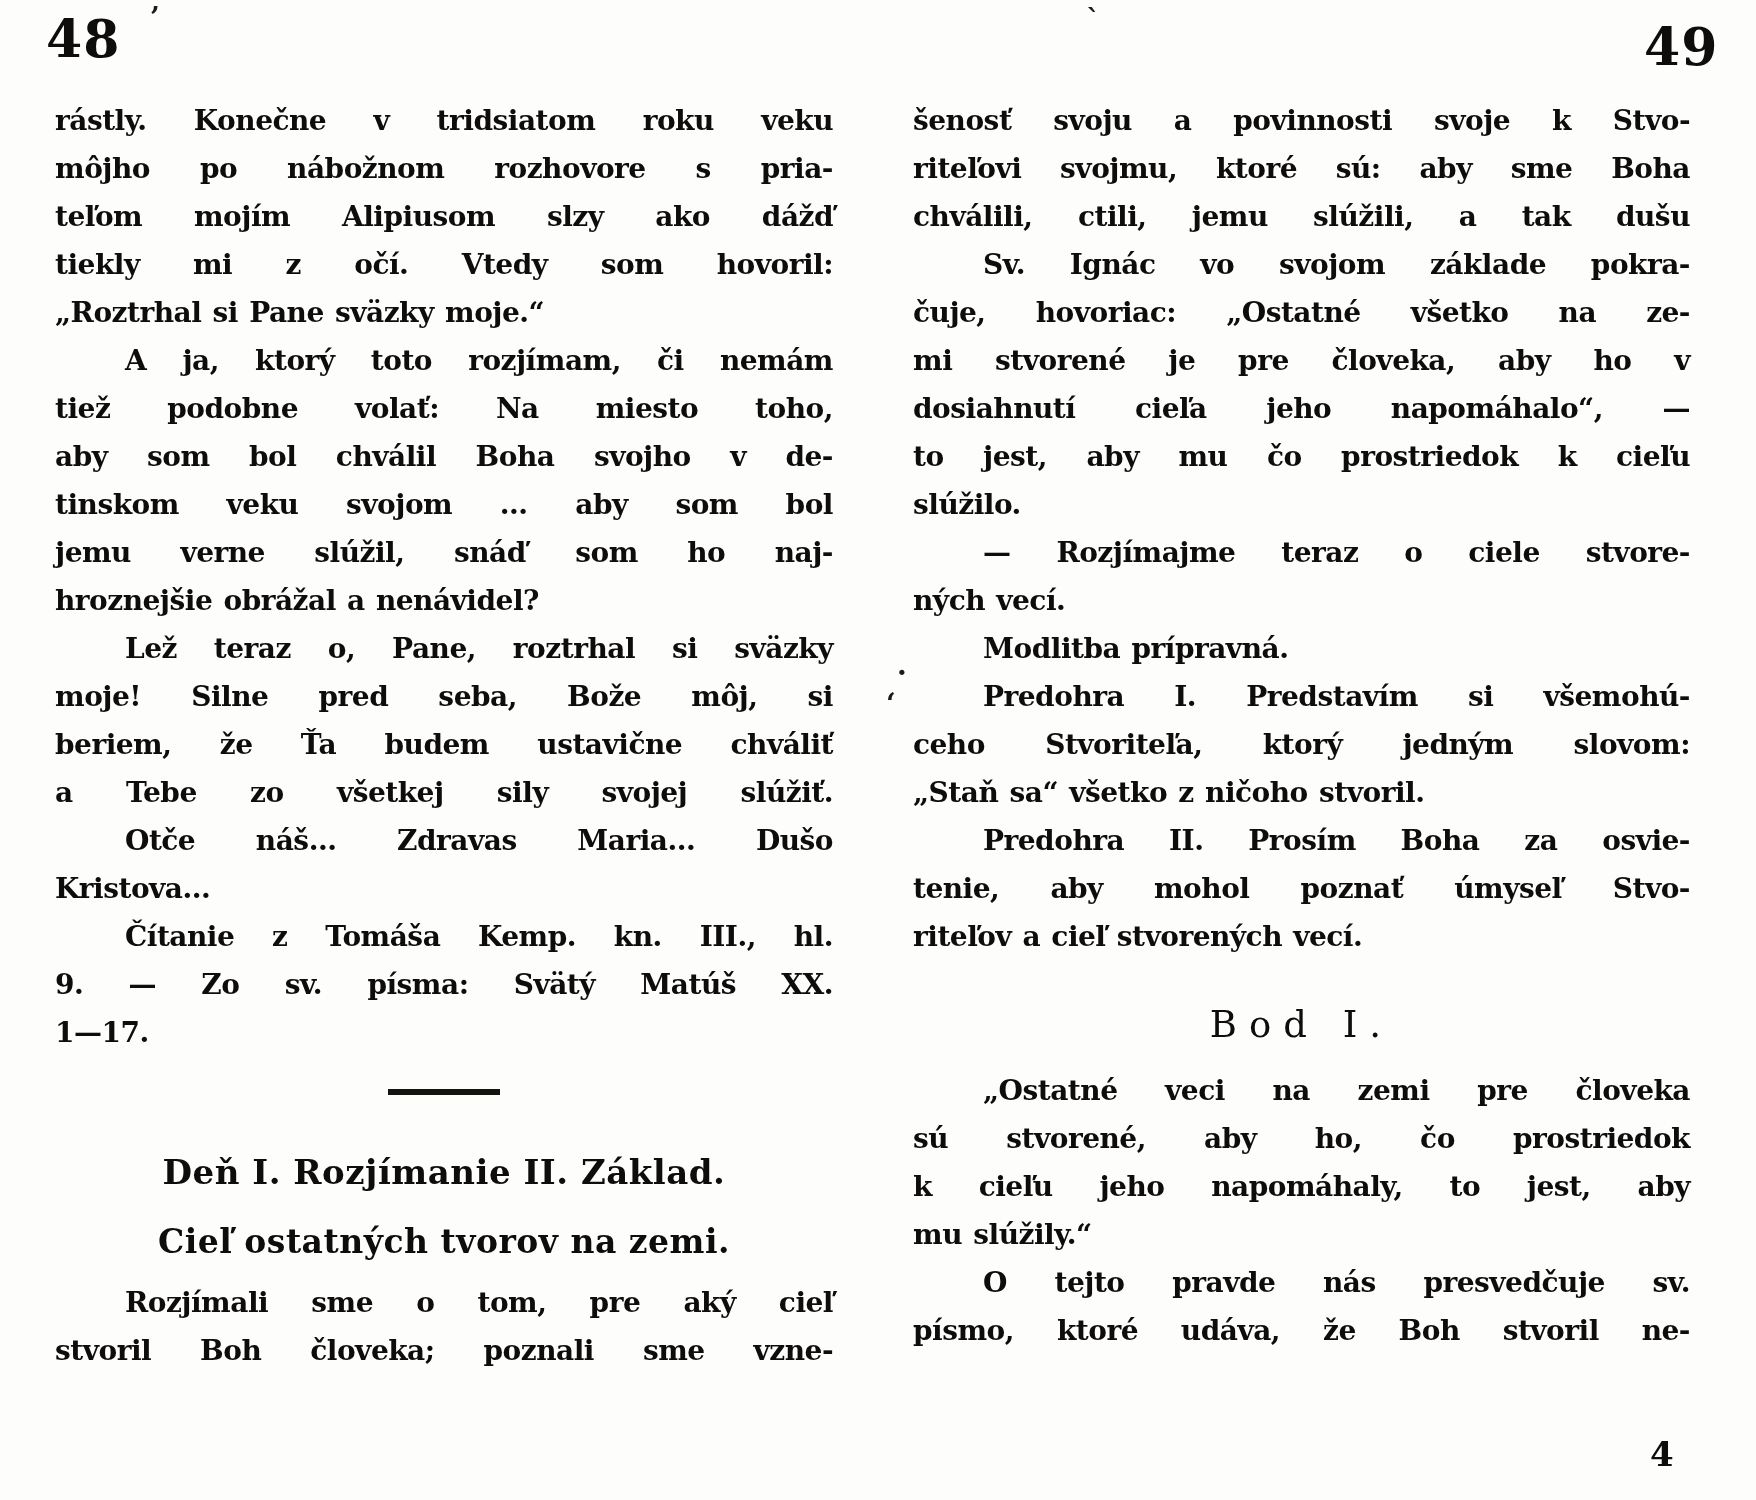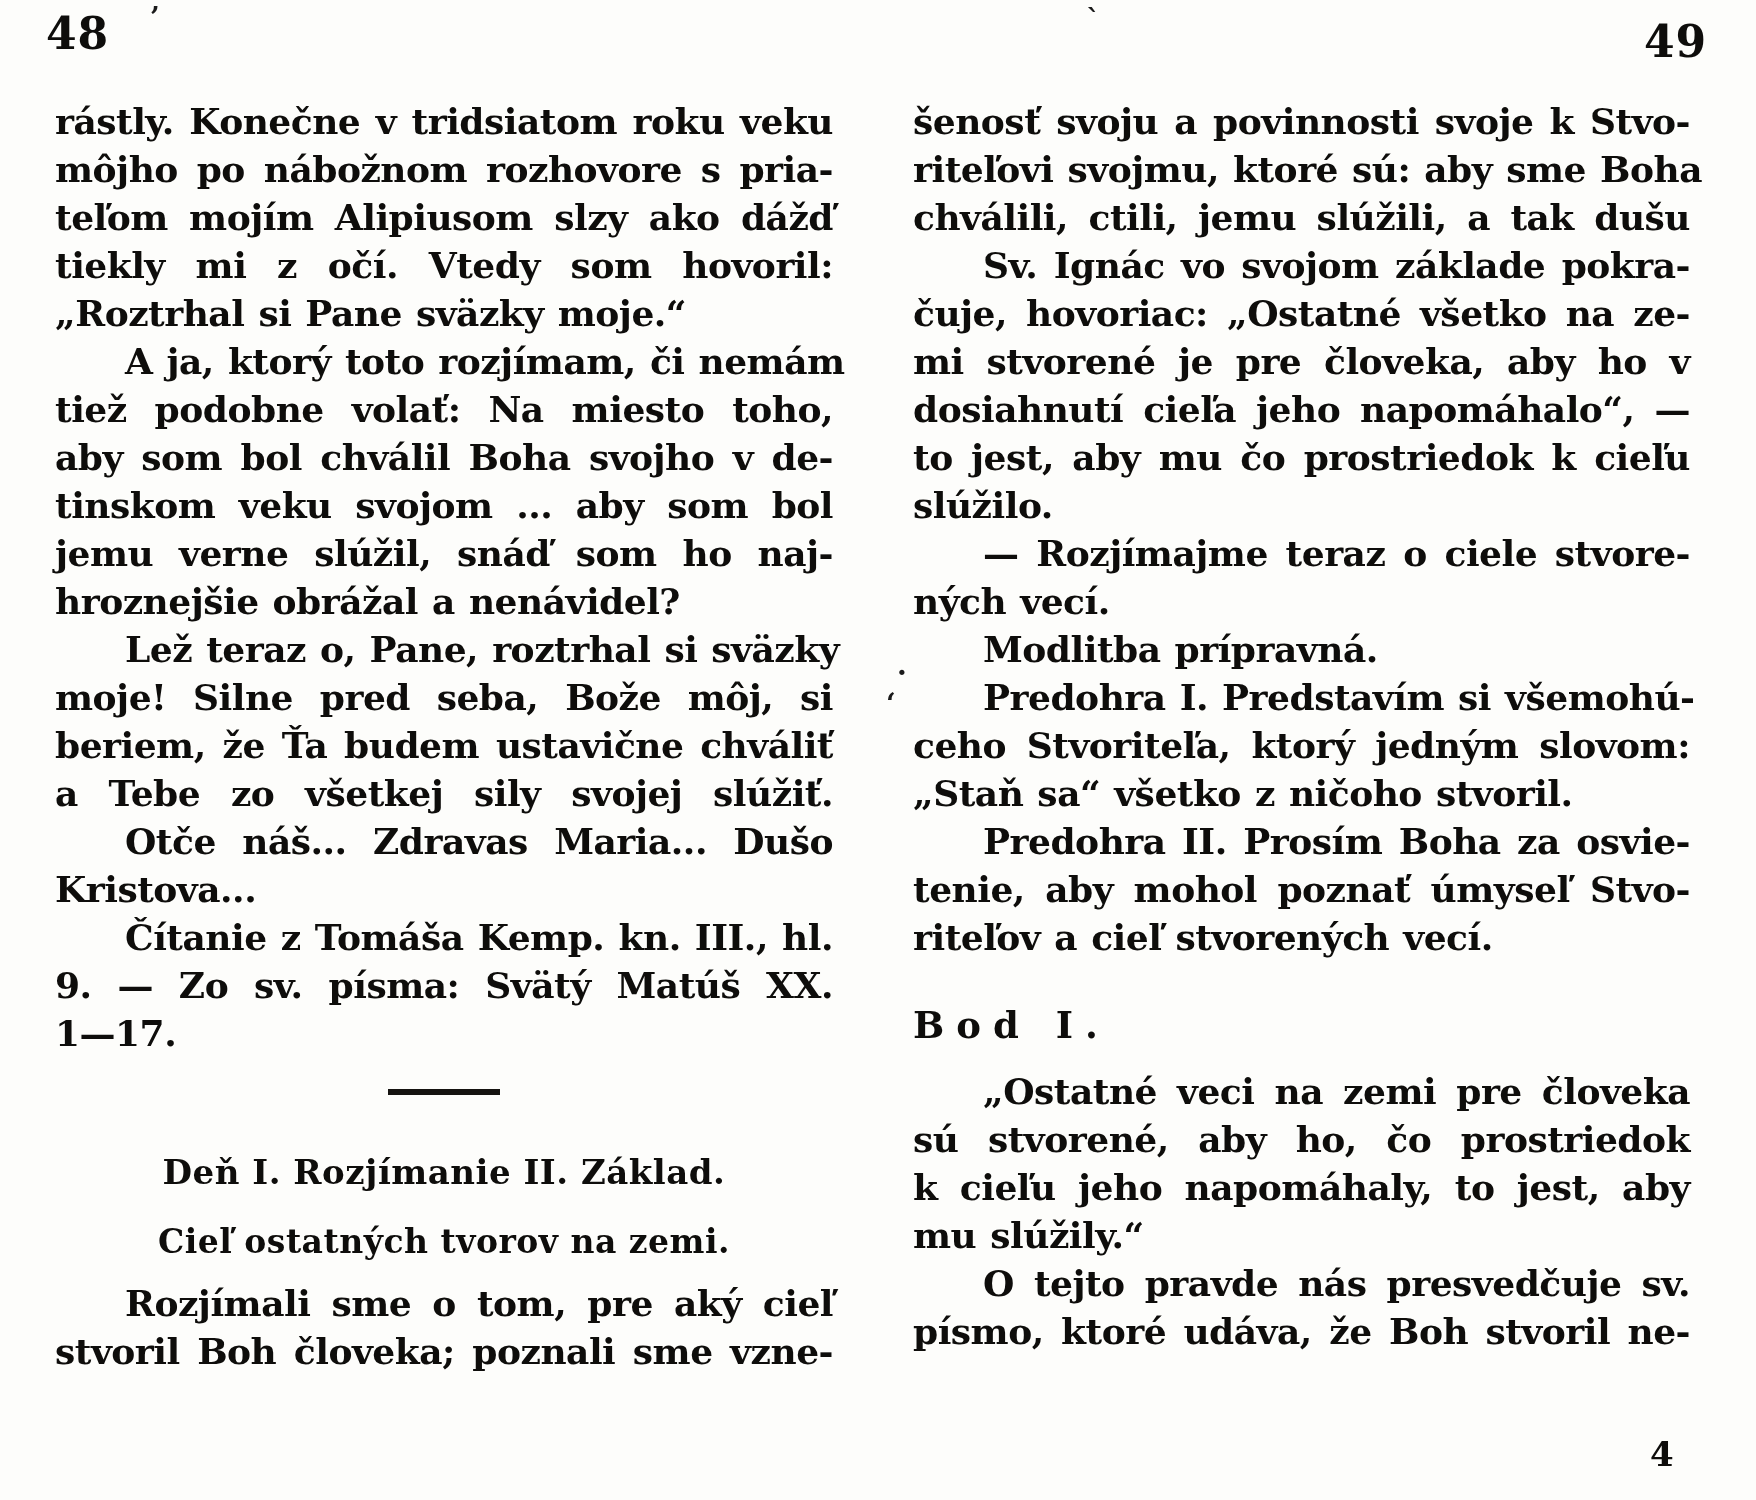--- a/index.html
+++ b/index.html
@@ -10,34 +10,34 @@
     width: 1756px;
     height: 1500px;
     position: relative;
     background: #fdfdfb;
     color: #0e0d0b;
     font-family: "DejaVu Serif", serif;
     overflow: hidden;
   }
   .page-number {
     position: absolute;
-    font-size: 44px;
+    font-size: 52px;
     font-weight: 700;
     letter-spacing: 1px;
   }
   #pn-left  { left: 46px;  top: 8px;  }
   #pn-right { left: 1644px; top: 16px; }
   .column {
     position: absolute;
     top: 97px;
   }
   #col-left  { left: 55px;  width: 778px; }
   #col-right { left: 913px; width: 777px; }
   .line {
-    font-size: 36px;
+    font-size: 28px;
     font-weight: 700;
     line-height: 48px;
     height: 48px;
     letter-spacing: -0.5px;
     word-spacing: 2px;
     text-align: justify;
     text-align-last: justify;
     text-justify: inter-word;
     white-space: nowrap;
   }
@@ -64,22 +64,23 @@
   .h2 {
     font-size: 33px;
     font-weight: 700;
     line-height: 42px;
     text-align: center;
     margin-top: 24px;
     letter-spacing: 0.5px;
   }
   .h3 {
     font-size: 37px;
-    font-weight: 700;
+    font-weight: 400;
     line-height: 48px;
+    text-align: center;
     margin: 40px 0 18px 0;
     letter-spacing: 12px;
   }
   .signature-mark {
     position: absolute;
     left: 1650px;
     top: 1434px;
     font-size: 34px;
     font-weight: 700;
   }

